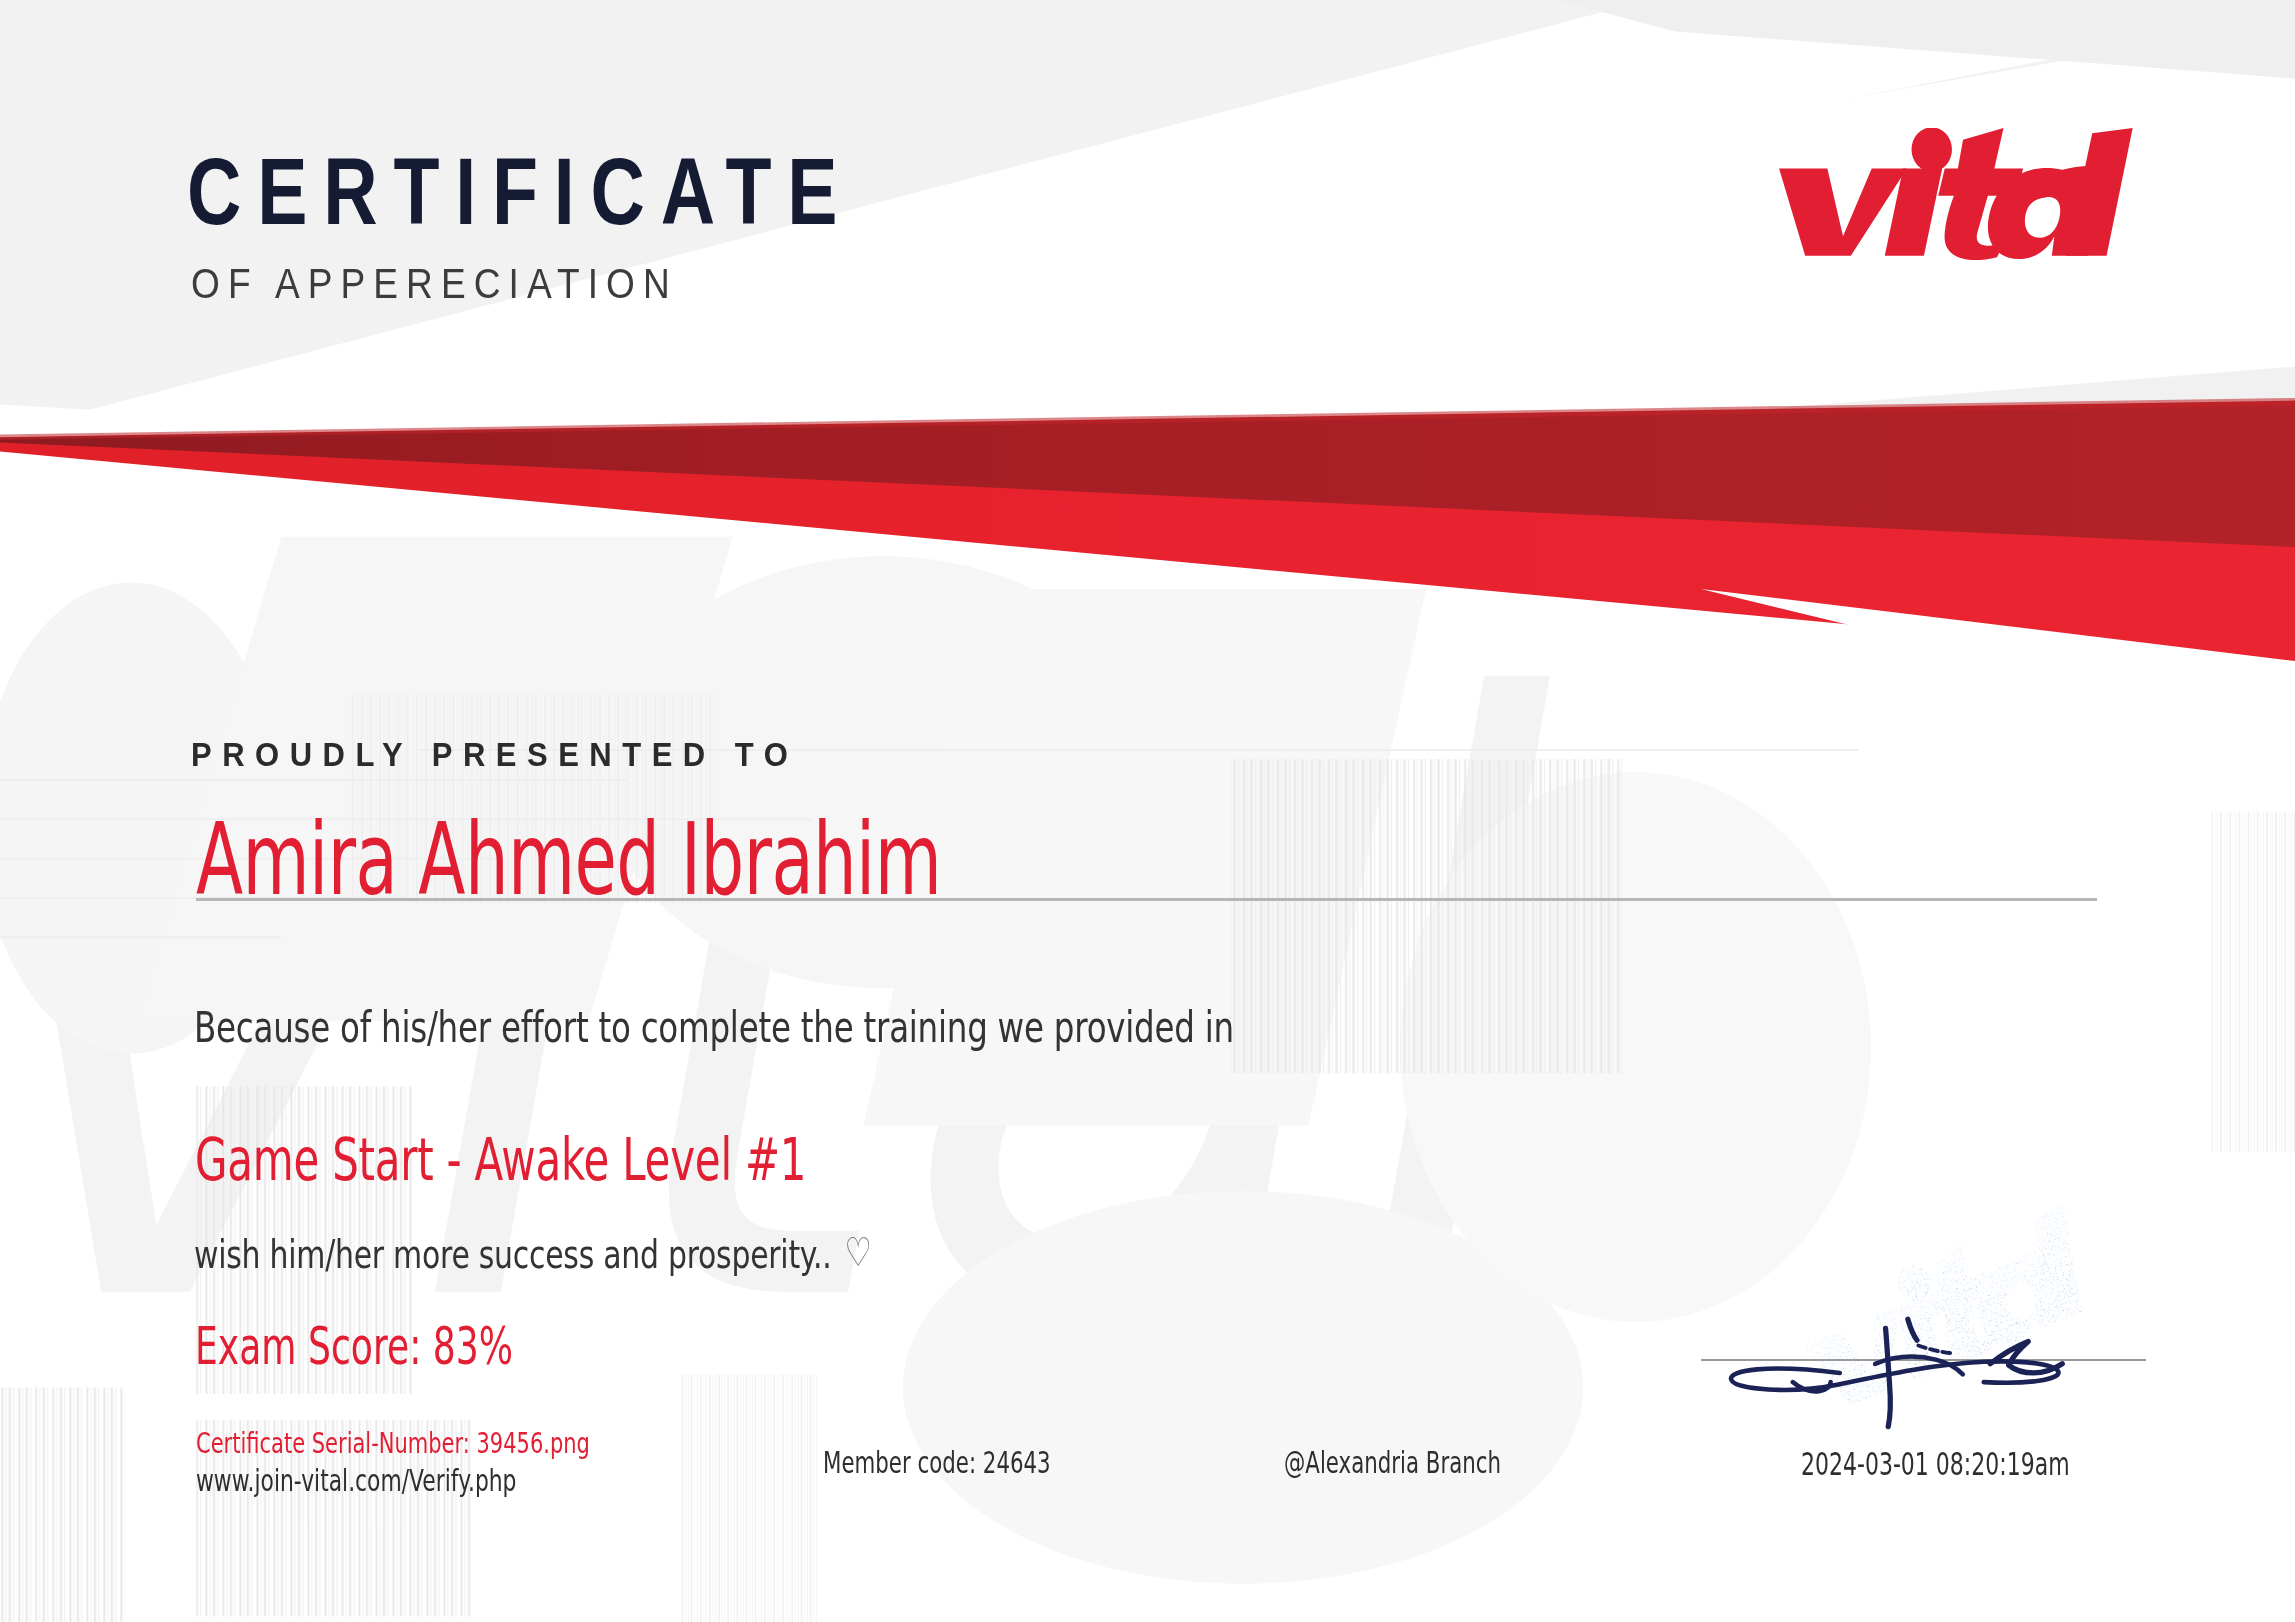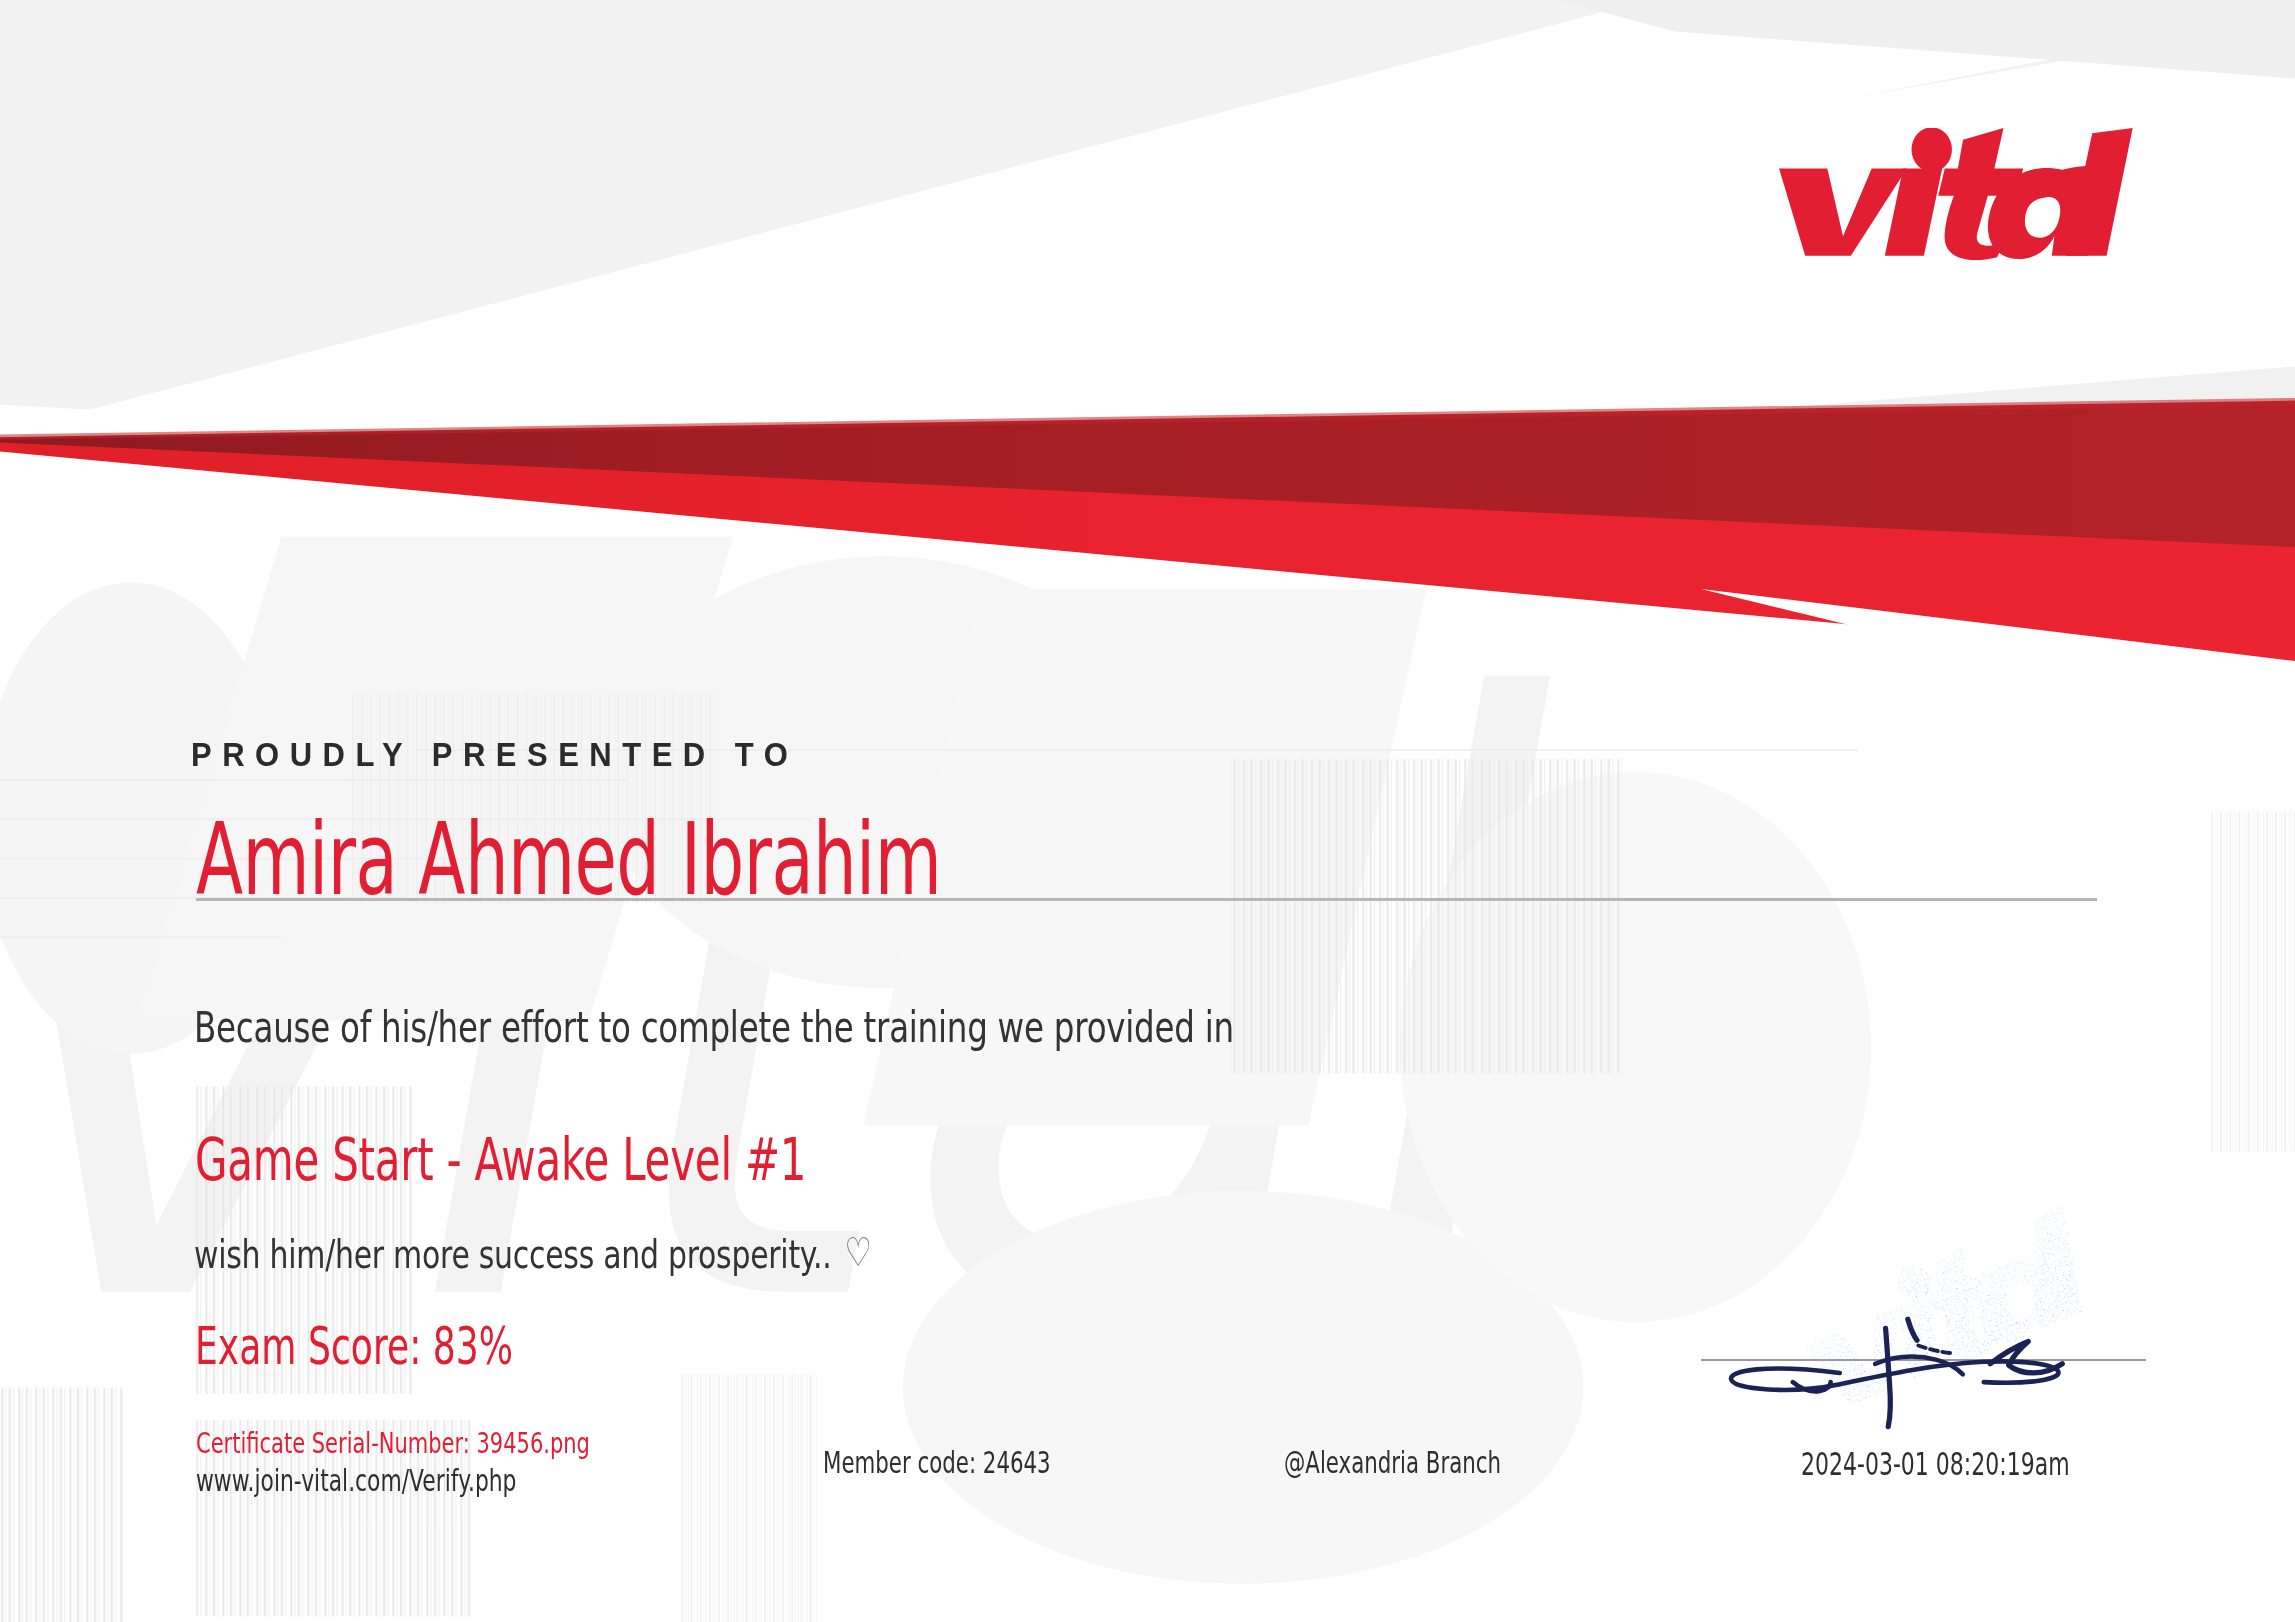--- a/index.html
+++ b/index.html
@@ -301,20 +301,24 @@
 
     <path d="M 0 668 L 3508 612 L 3508 1010 L 0 684 Z" fill="url(#gDark)"></path>
 
     <path d="M 0 676 L 3508 836 L 3508 1018 L 0 690 Z" fill="url(#gBright)"></path>
 
     <path d="M 3508 1010 L 3508 1120 L 2600 900 Z" fill="#FFFFFF"></path>
 
     <path d="M 0 664 L 3508 608 L 3508 620 L 0 672 Z" fill="#C2242A" opacity="0.55"></path>
   </svg>
 
+  <div class="header-block">
+    <div class="title-main">CERTIFICATE</div>
+    <div class="title-sub">OF APPERECIATION</div>
+  </div>
 
   <div class="brand-logo">
     <svg viewBox="0 0 560 210" preserveAspectRatio="xMidYMid meet">
       <g fill="#E21E32">
 
         <path d="M 18 62 L 92 62 L 116 166 L 160 62 L 214 62 L 128 196 L 58 196 Z"></path>
 
         <path d="M 208 62 L 268 62 L 240 196 L 180 196 Z"></path>
 
         <ellipse cx="252" cy="33" rx="31" ry="34"></ellipse>

